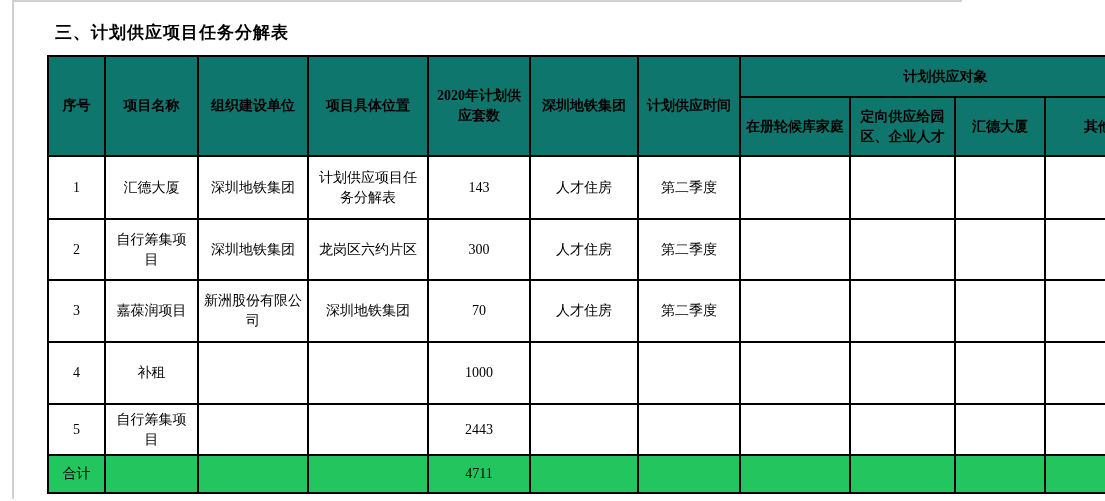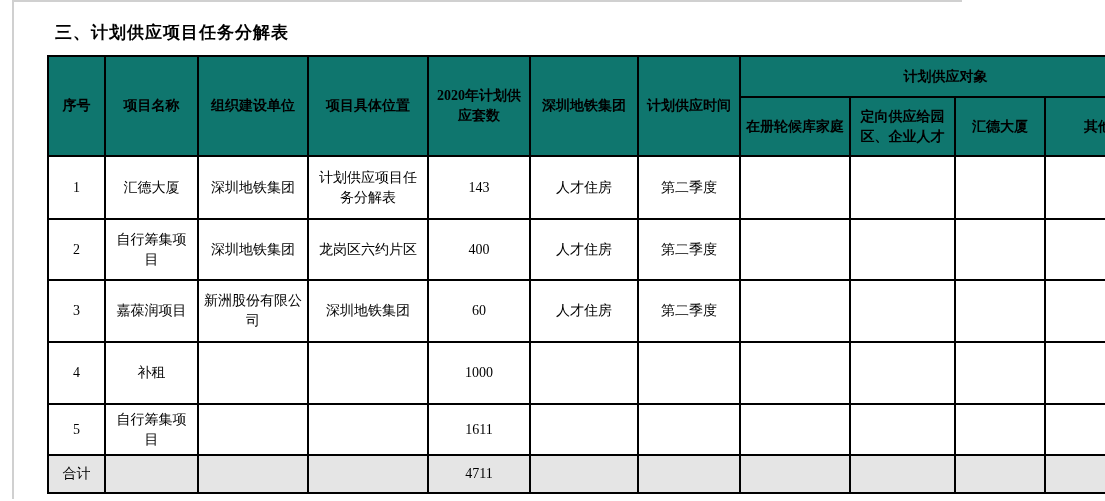--- a/index.html
+++ b/index.html
@@ -59,21 +59,21 @@
     font-weight: bold;
   }
   tr.header-top    { height: 41px; }
   tr.header-sub    { height: 59px; }
   tr.data-row-1    { height: 63px; }
   tr.data-row-2    { height: 61px; }
   tr.data-row-3    { height: 62px; }
   tr.data-row-4    { height: 62px; }
   tr.data-row-5    { height: 51px; }
   tr.total-row     { height: 38px; }
-  tr.total-row td  { background: #e5e5e5; font-weight: normal; }
+  tr.total-row td  { background: #22c55e; font-weight: normal; }
 </style>
 </head>
 <body>
 
 <div class="page">
   <h1 class="doc-title">三、计划供应项目任务分解表</h1>
 
   <table class="breakdown">
     <colgroup>
       <col style="width:57px">
@@ -118,34 +118,34 @@
         <td></td>
         <td></td>
         <td></td>
         <td></td>
       </tr>
       <tr class="data-row-2">
         <td>2</td>
         <td>自行筹集项目</td>
         <td>深圳地铁集团</td>
         <td>龙岗区六约片区</td>
-        <td>400</td>
+        <td>300</td>
         <td>人才住房</td>
         <td>第二季度</td>
         <td></td>
         <td></td>
         <td></td>
         <td></td>
       </tr>
       <tr class="data-row-3">
         <td>3</td>
         <td>嘉葆润项目</td>
         <td>新洲股份有限公司</td>
         <td>深圳地铁集团</td>
-        <td>60</td>
+        <td>70</td>
         <td>人才住房</td>
         <td>第二季度</td>
         <td></td>
         <td></td>
         <td></td>
         <td></td>
       </tr>
       <tr class="data-row-4">
         <td>4</td>
         <td>补租</td>
@@ -157,21 +157,21 @@
         <td></td>
         <td></td>
         <td></td>
         <td></td>
       </tr>
       <tr class="data-row-5">
         <td>5</td>
         <td>自行筹集项目</td>
         <td></td>
         <td></td>
-        <td>1611</td>
+        <td>2443</td>
         <td></td>
         <td></td>
         <td></td>
         <td></td>
         <td></td>
         <td></td>
       </tr>
       <tr class="total-row">
         <td>合计</td>
         <td></td>

